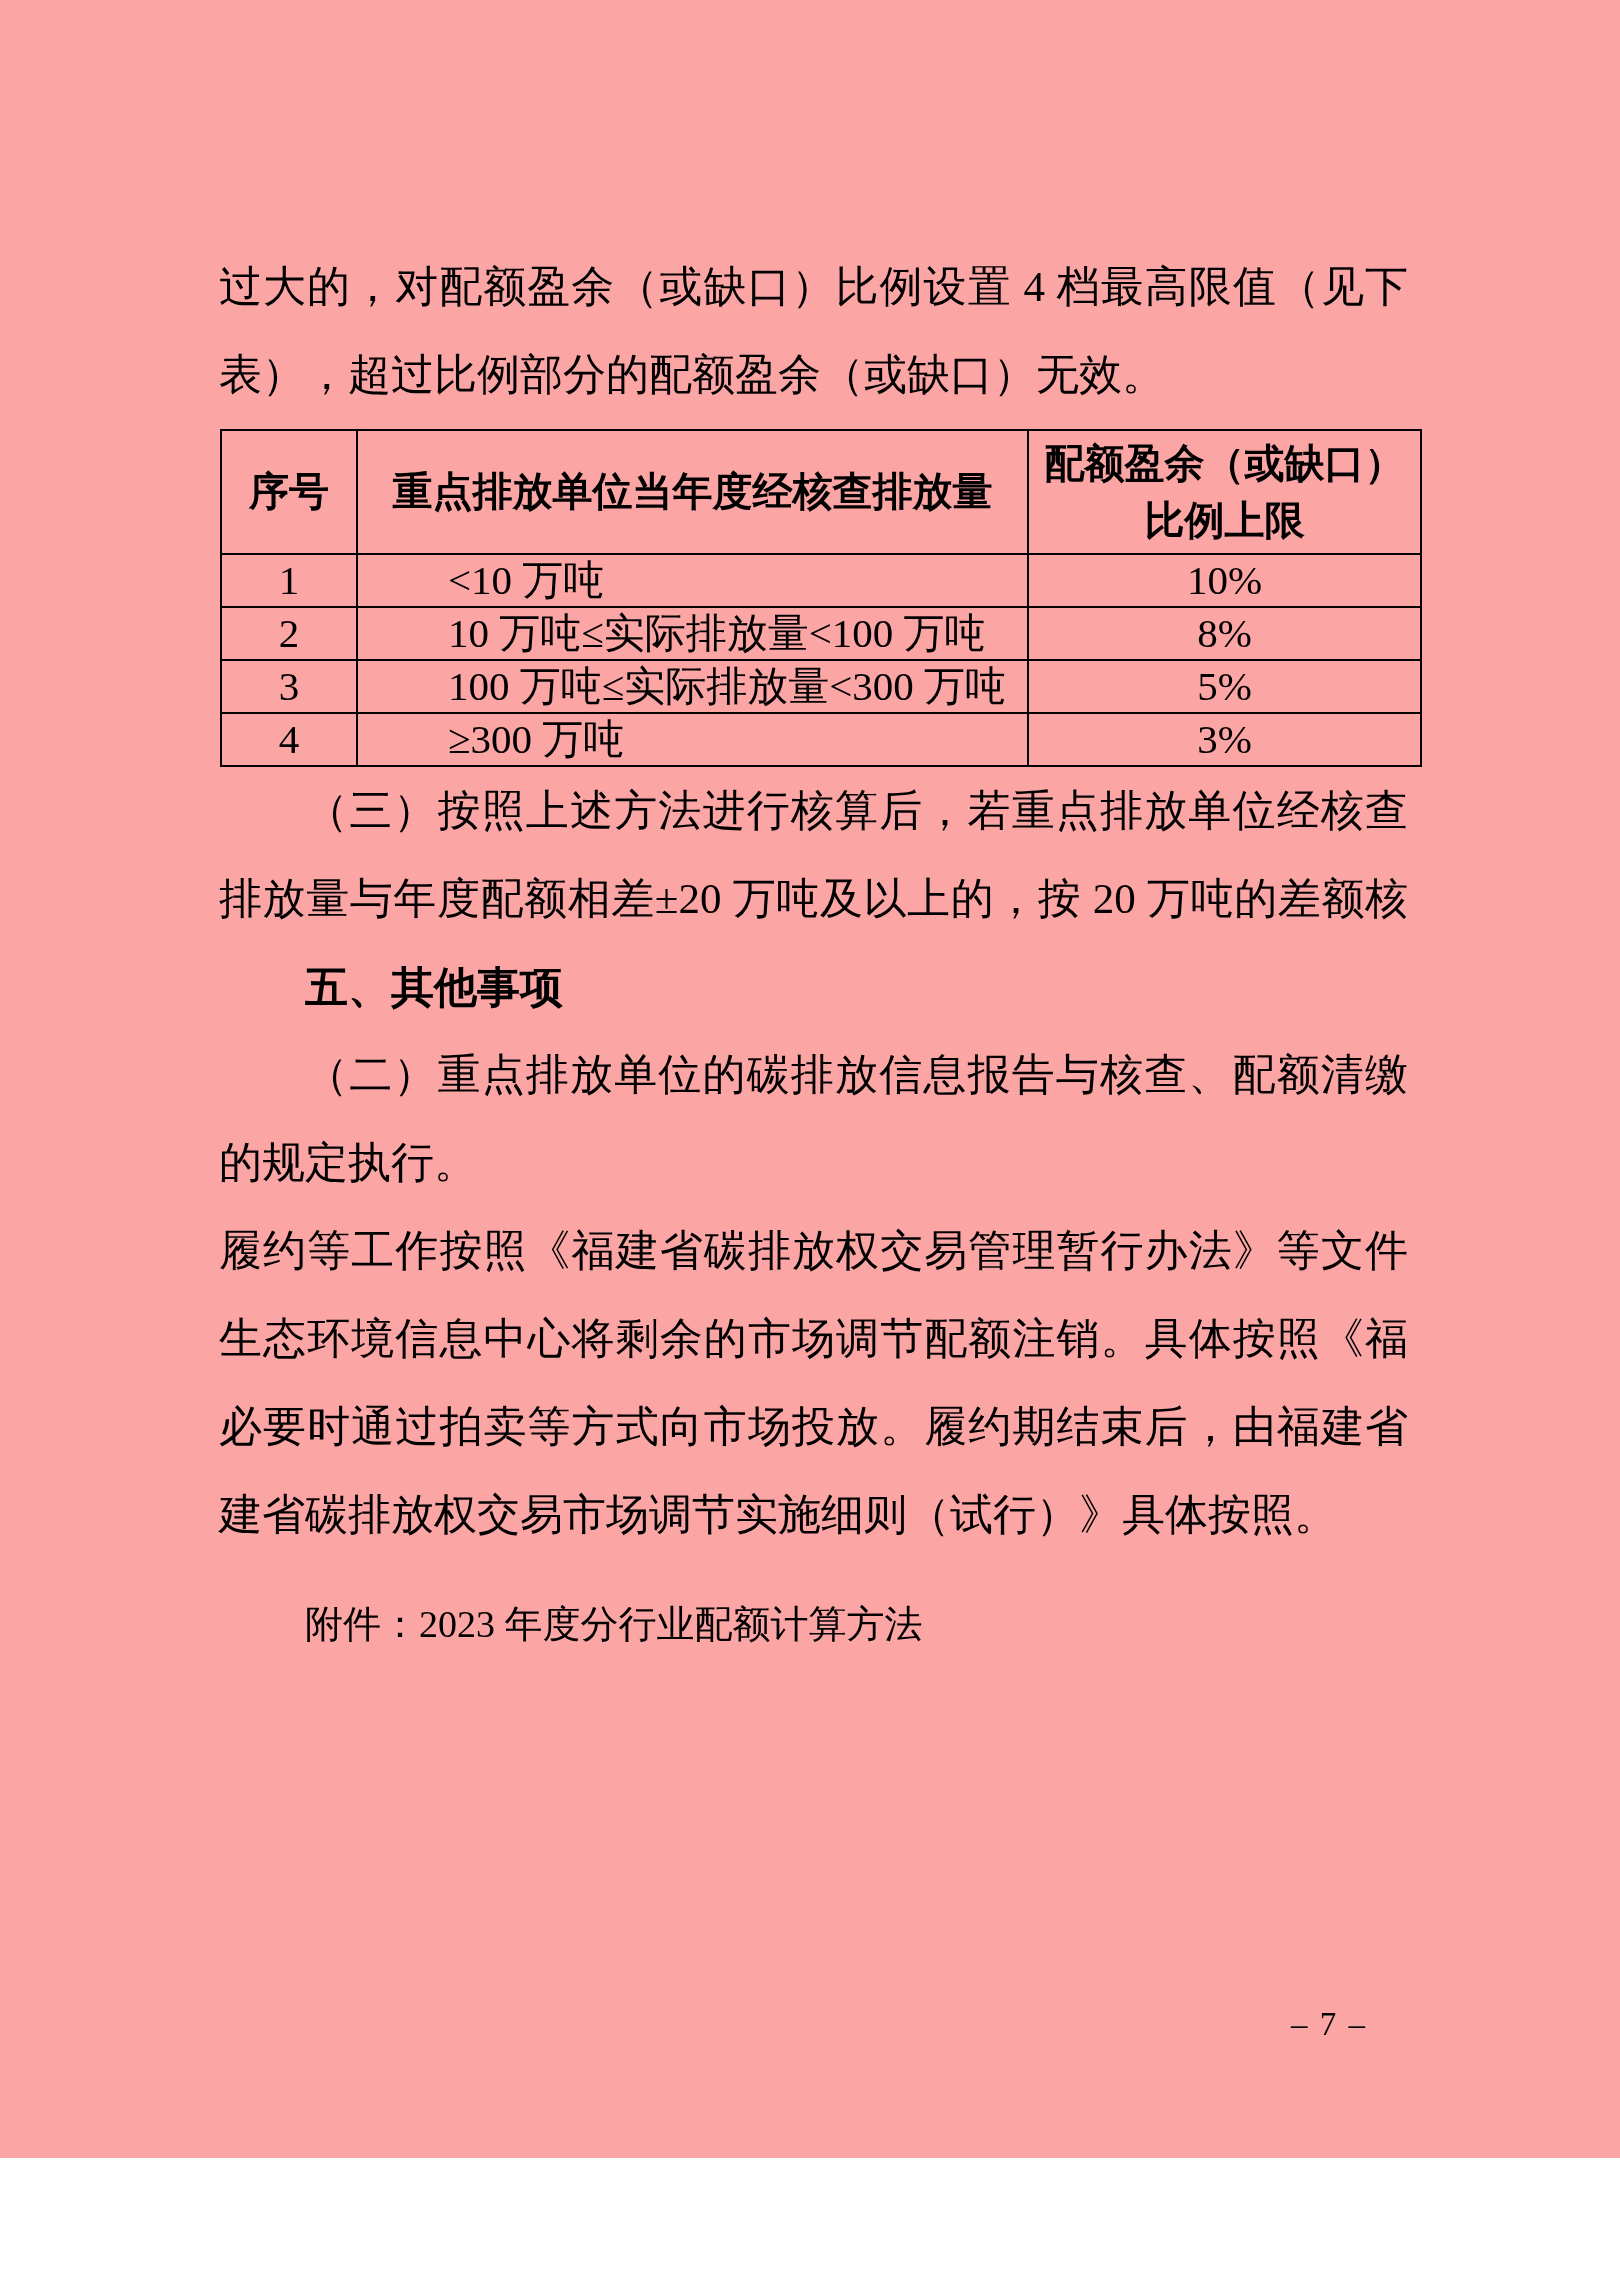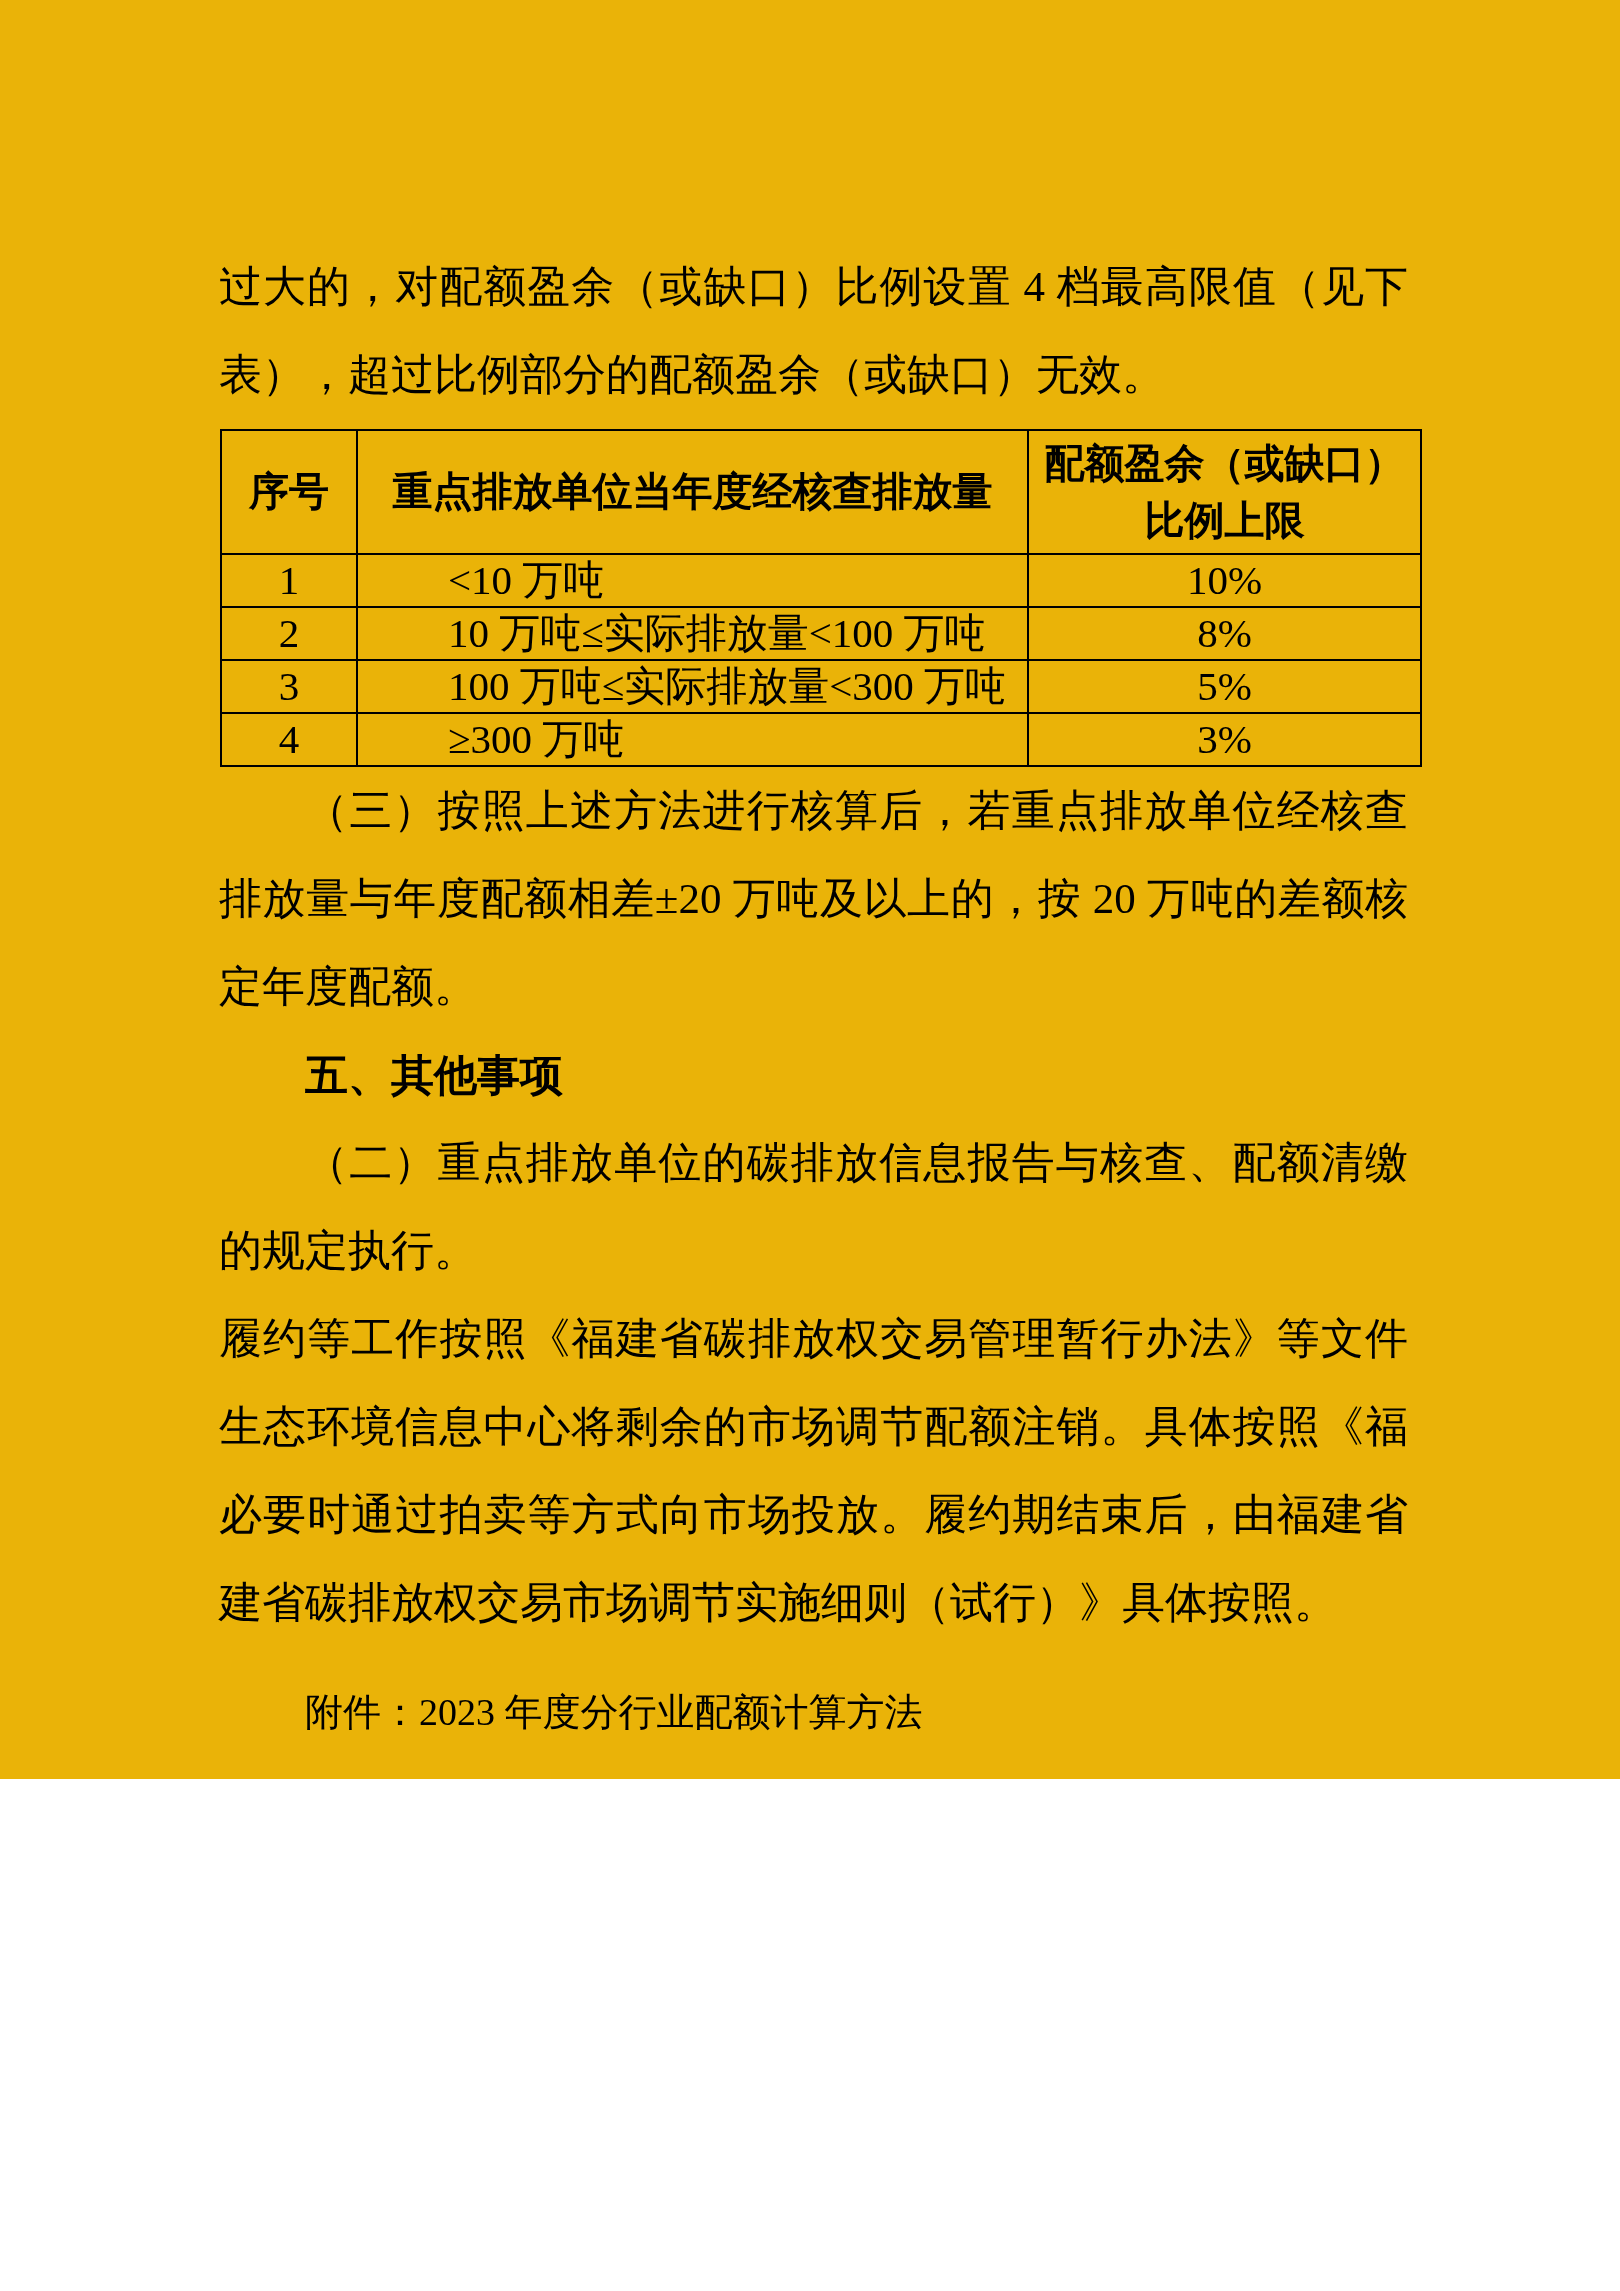--- a/index.html
+++ b/index.html
@@ -1,19 +1,19 @@
 <!DOCTYPE html>
 <html><head>
 <meta charset="utf-8">
 <style>
   html,body{margin:0;padding:0;background:#ffffff;}
   .page{
     position:relative;
-    width:1620px;height:1779px;
-    background:#eab308;color:#000;
+    width:1620px;height:2158px;
+    background:#fca5a5;color:#000;
     font-family:"Liberation Serif","DejaVu Serif",serif;
     overflow:hidden;
     text-decoration:underline;
   }
   .content{
     position:absolute;left:219px;top:243px;width:1189px;
   }
   .para{margin:0;padding:0;}
   .line{
     display:block;
@@ -122,21 +122,20 @@
           <td>4</td>
           <td class="range">≥300 万吨</td>
           <td>3%</td>
         </tr>
       </tbody>
     </table>
 
     <p class="para">
       <span class="line fill indent">（三）按照上述方法进行核算后，若重点排放单位经核查</span>
       <span class="line fill">排放量与年度配额相差±20 万吨及以上的，按 20 万吨的差额核</span>
-      <span class="line">定年度配额。</span>
     </p>
 
     <h2 class="heading">五、其他事项</h2>
 
 
     <p class="para">
       <span class="line fill indent">（二）重点排放单位的碳排放信息报告与核查、配额清缴</span>
       <span class="line">的规定执行。</span>
       <span class="line fill">履约等工作按照《福建省碳排放权交易管理暂行办法》等文件</span>
     </p>

